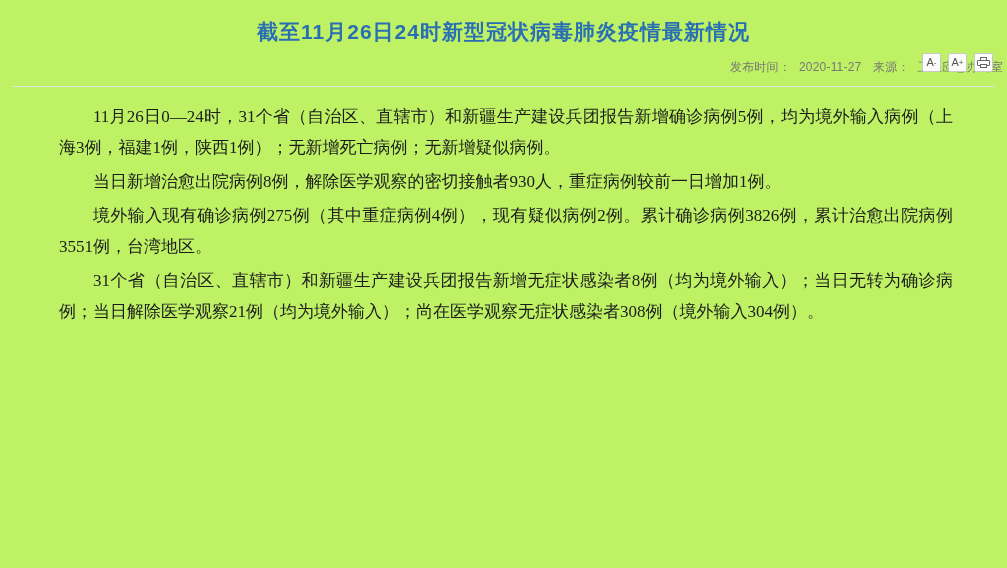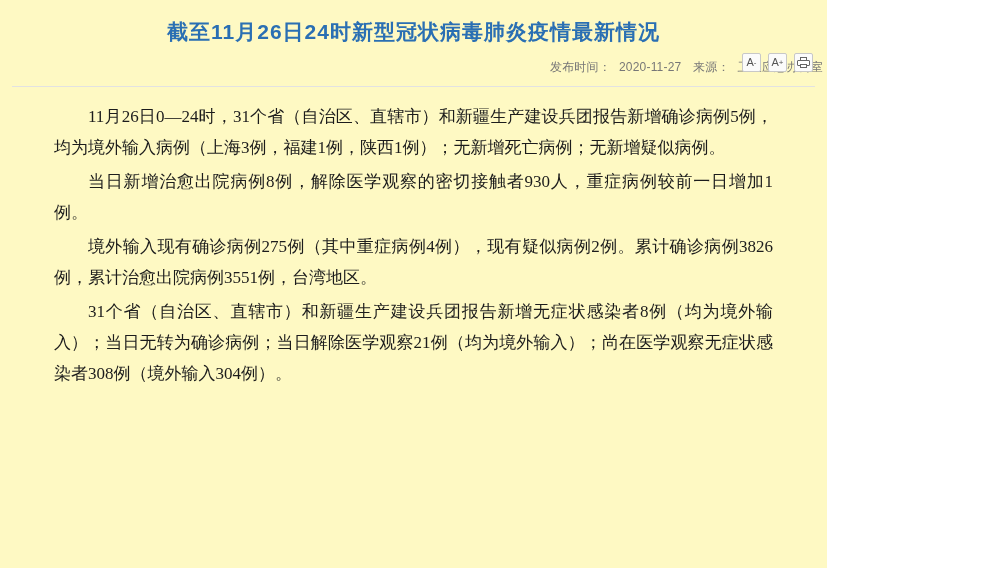--- a/index.html
+++ b/index.html
@@ -9,23 +9,23 @@
   }
   body {
     width: 1007px;
     height: 568px;
     font-family: "Liberation Serif", "DejaVu Serif", serif;
     color: #1a1a1a;
     overflow: hidden;
   }
   .page {
     position: relative;
-    width: 827px;
+    width: 1007px;
     height: 568px;
-    background: #fef9c3;
+    background: #bef264;
     box-sizing: border-box;
   }
   .title {
     text-align: center;
     font-family: "Liberation Sans", "DejaVu Sans", sans-serif;
     font-size: 21px;
     font-weight: bold;
     color: #2a6fb3;
     padding-top: 17px;
     letter-spacing: 1px;
@@ -119,21 +119,21 @@
   }
   .content {
     padding: 14px 54px 0 54px;
     font-size: 17px;
     line-height: 31px;
     color: #1c1c1c;
     text-align: justify;
     font-family: "Liberation Serif", "DejaVu Serif", serif;
   }
   .content p {
-    margin: 0 0 3px 0;
+    margin: 0 0 3px 5px;
     text-indent: 2em;
   }
 </style>
 </head>
 <body>
 
 <div class="page">
 
   <div class="title">截至11月26日24时新型冠状病毒肺炎疫情最新情况</div>
 

